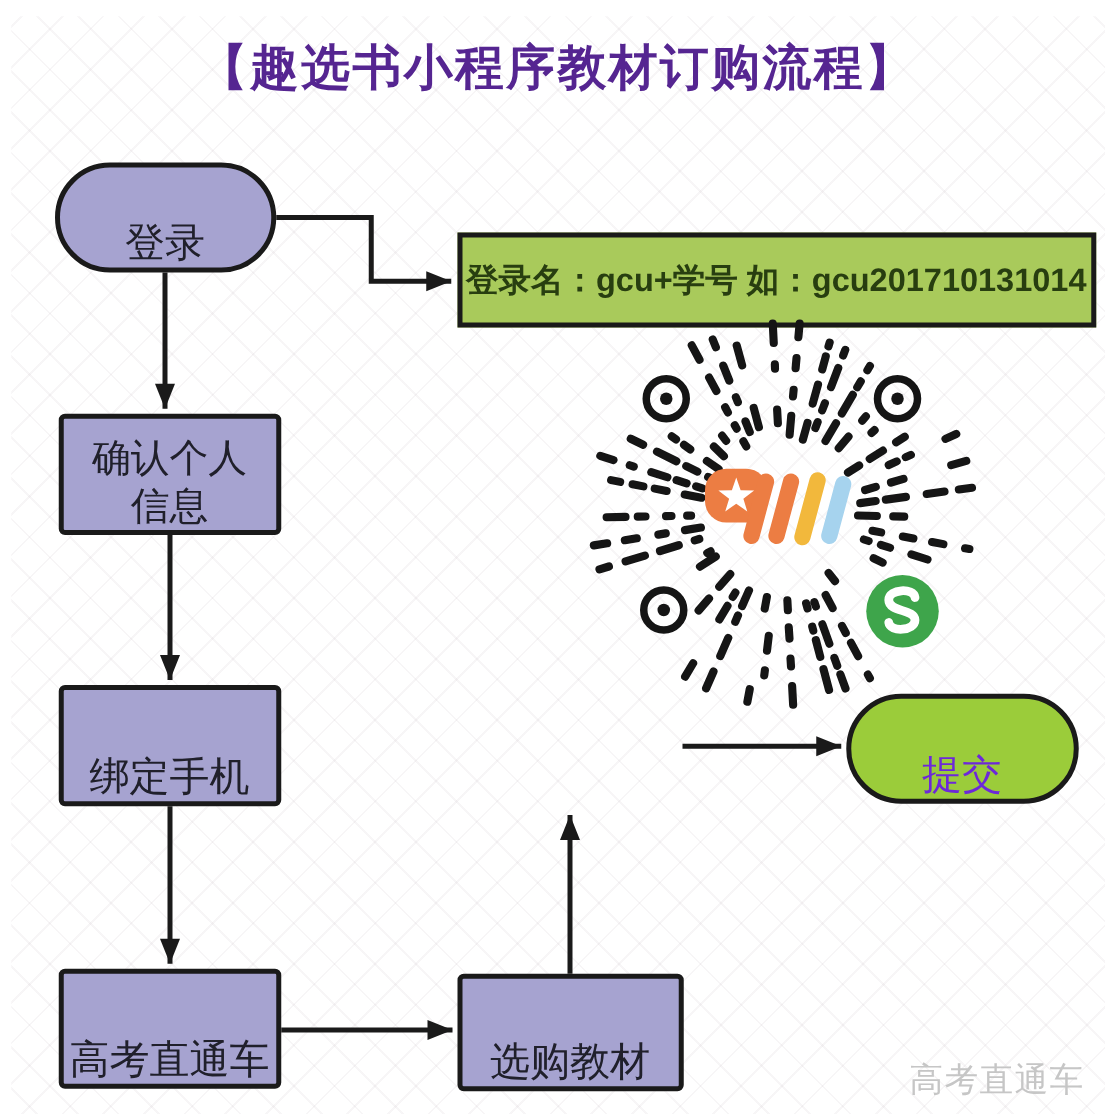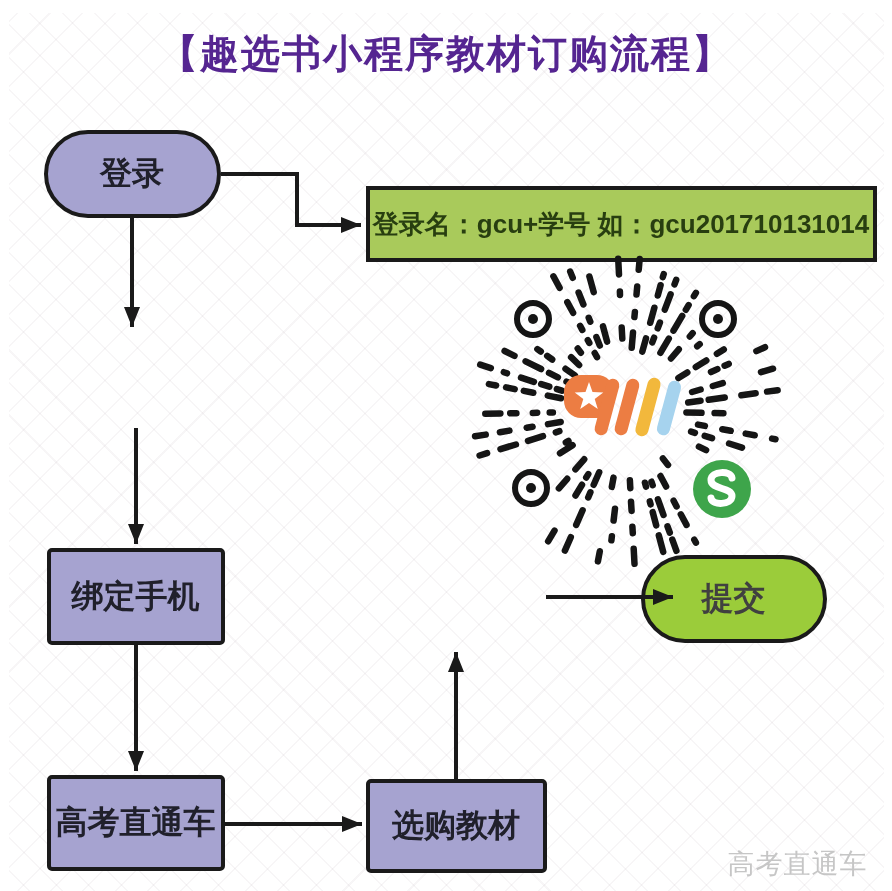--- a/index.html
+++ b/index.html
@@ -19,33 +19,33 @@
     text-align:center;
     font-size:39px;font-weight:bold;letter-spacing:2px;
     color:#552591;
   }
   .node{
     position:absolute;
     box-sizing:border-box;
     background:#A6A3D0;
     border:4px solid #1a1a1a;
     border-radius:5px;
-    display:flex;align-items:center;justify-content:center;
+    display:flex;align-items:flex-end;justify-content:center;
     text-align:center;
-    font-weight:bold;font-size:32px;color:#20202b;
+    font-weight:normal;font-size:32px;color:#20202b;
   }
   .node .node-label{white-space:pre-line;line-height:1.22;}
   .stadium{border-radius:48px;}
   #node-login  {left:35px; top:117px; width:177px; height:88px;}
   #node-confirm{left:38px; top:318px; width:178px; height:97px; font-size:31px;}
   #node-bind   {left:38px; top:535px; width:178px; height:97px;}
   #node-modify {left:38px; top:762px; width:178px; height:96px;}
   #node-select {left:357px;top:766px; width:181px; height:94px;}
   #node-pay    {left:355px;top:531px; width:182px; height:104px;}
-  #node-submit {left:632px;top:542px; width:186px; height:88px; background:#9BCC3A; color:#404040;}
+  #node-submit {left:668px;top:542px; width:186px; height:88px; background:#9BCC3A; color:#6d28d9;}
   #credentials-note{
     position:absolute;left:357px;top:173px;width:511px;height:76px;
     box-sizing:border-box;
     background:#A9CA5B;border:4px solid #1a1a1a;
     display:flex;flex-direction:row;align-items:center;justify-content:center;
     font-weight:bold;font-size:26px;line-height:34px;color:#283E10;
     text-align:center;
   }
   #connectors{position:absolute;left:0;top:0;pointer-events:none;}
   #qr-code{position:absolute;left:447px;top:228px;}
@@ -57,20 +57,24 @@
 </style>
 </head>
 <body>
 
 <div id="canvas">
 
   <div class="page-title">【趣选书小程序教材订购流程】</div>
 
   <div class="node stadium" id="node-login">
     <span class="node-label">登录</span>
+  </div>
+  <div class="node" id="node-confirm">
+    <span class="node-label">确认个人
+信息</span>
   </div>
   <div class="node" id="node-bind">
     <span class="node-label">绑定手机</span>
   </div>
   <div class="node" id="node-modify">
     <span class="node-label">高考直通车</span>
   </div>
   <div class="node" id="node-select">
     <span class="node-label">选购教材</span>
   </div>

